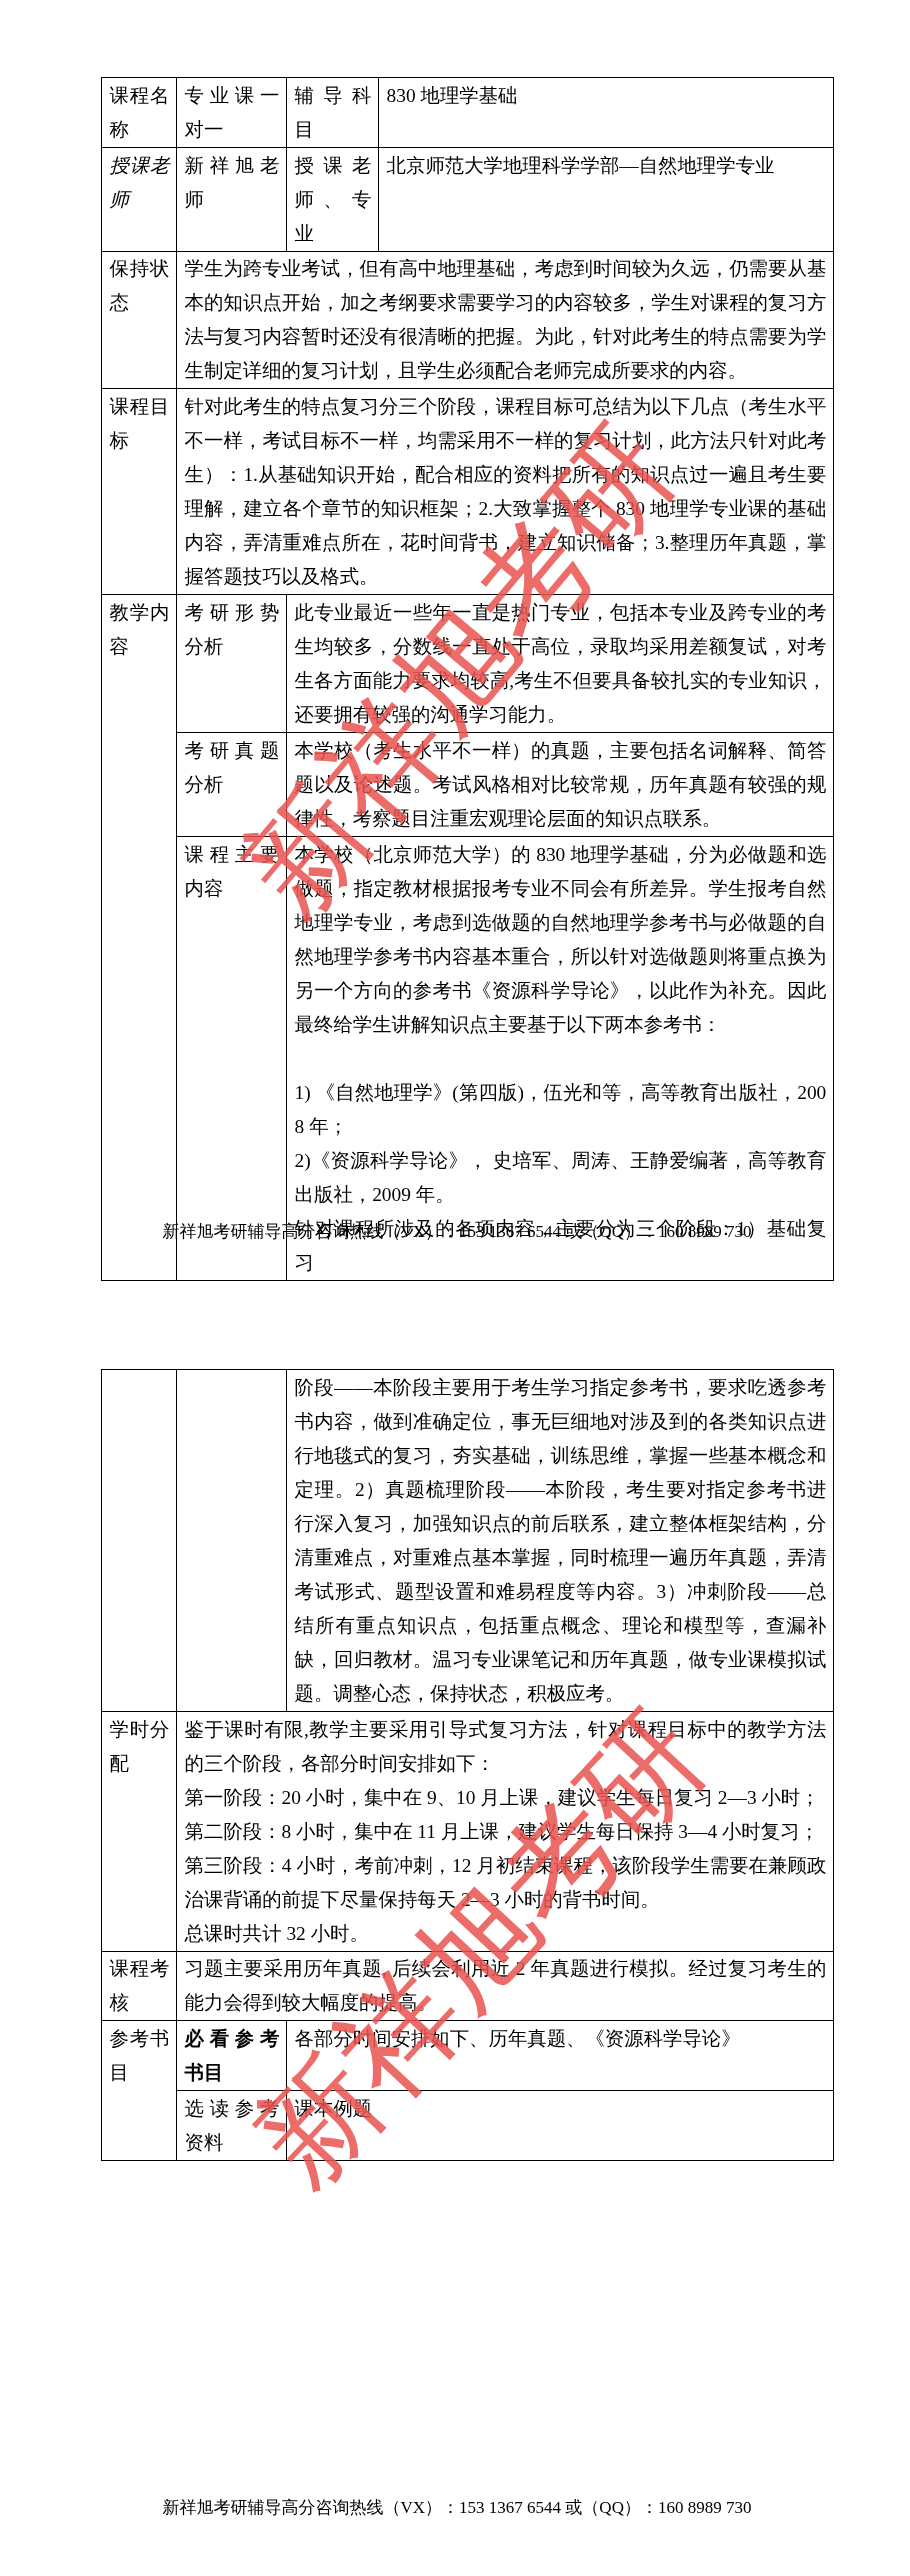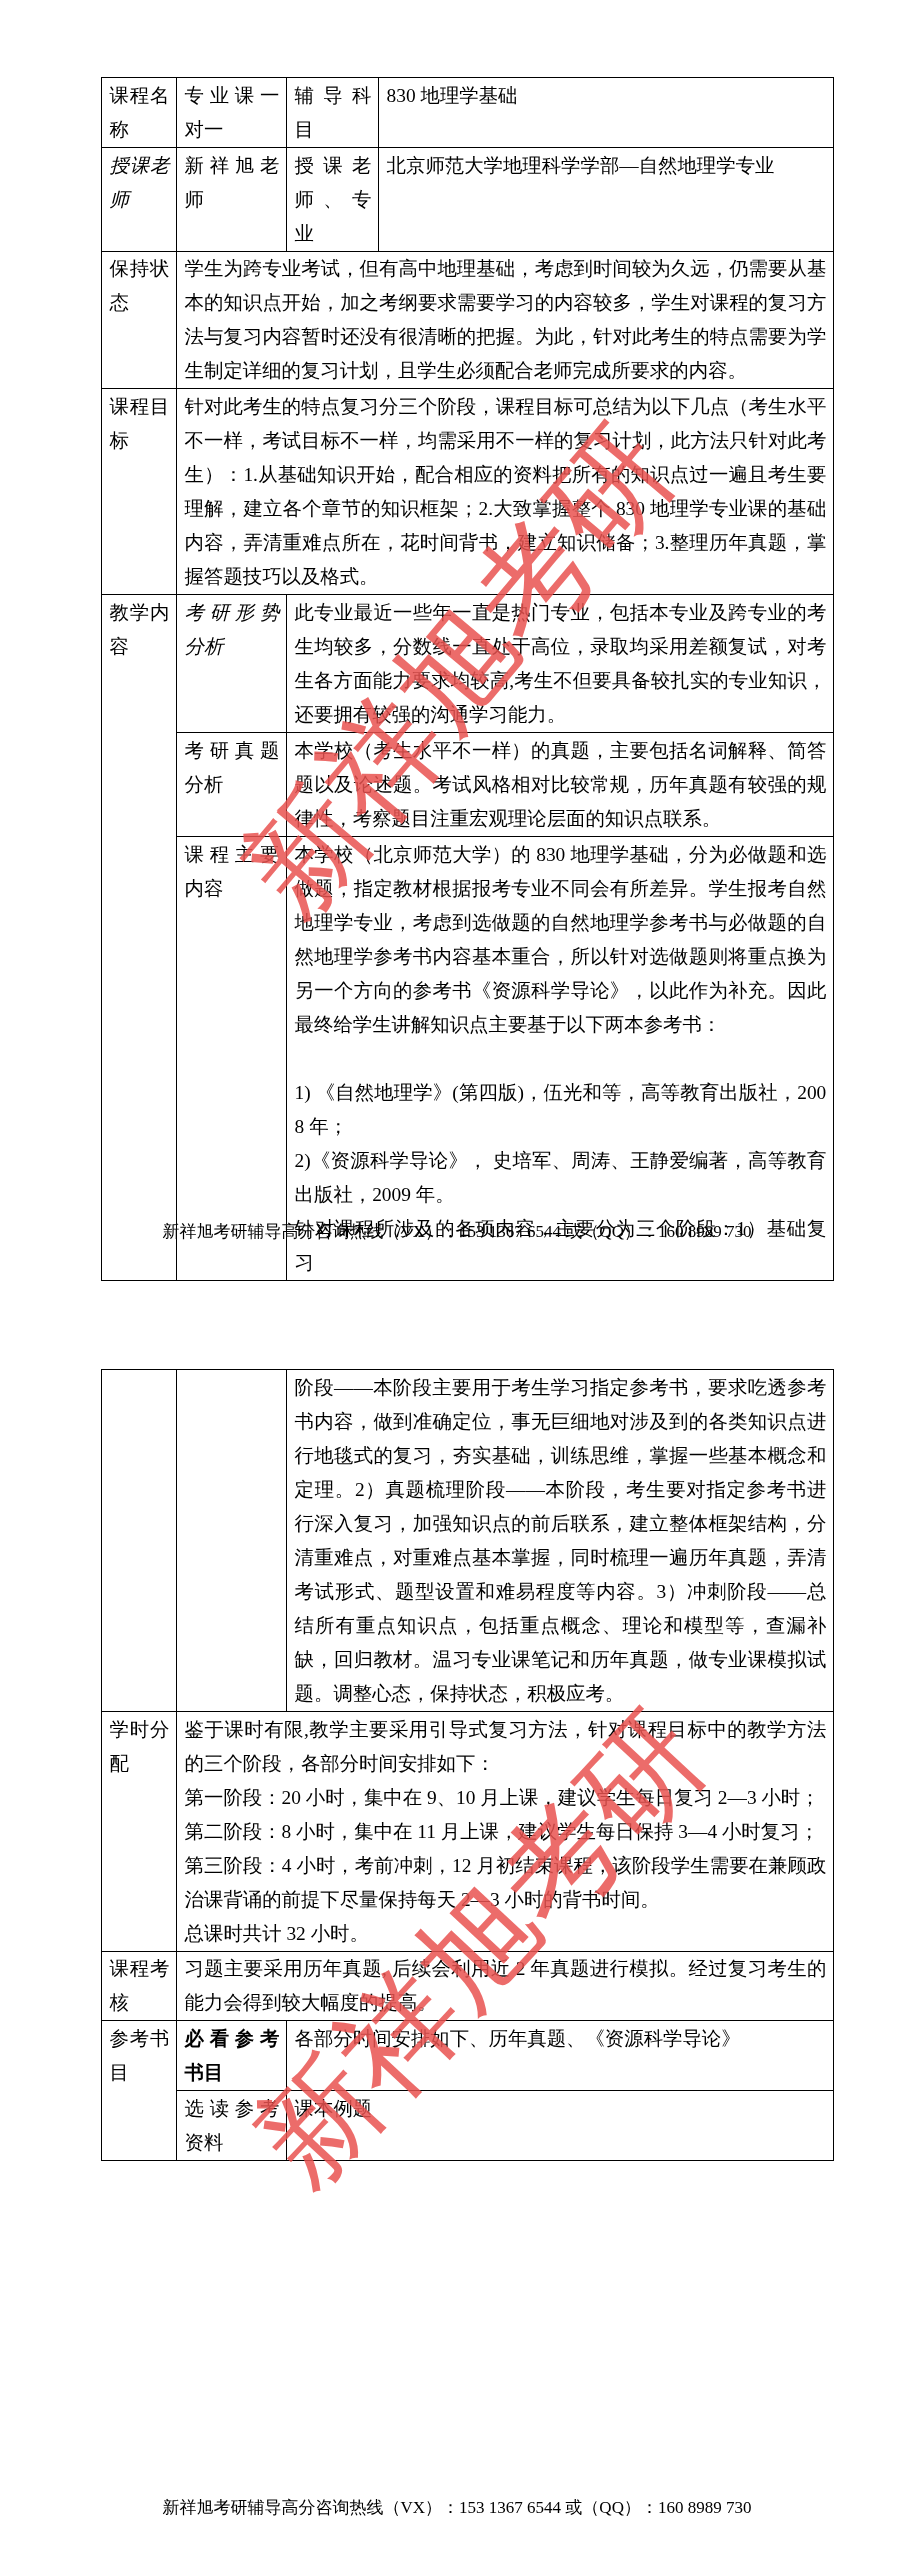--- a/index.html
+++ b/index.html
@@ -49,21 +49,21 @@
     <tr>
       <td class="lbl" style="height:134px;">保持状态</td>
       <td class="content" colspan="3">学生为跨专业考试，但有高中地理基础，考虑到时间较为久远，仍需要从基本的知识点开始，加之考纲要求需要学习的内容较多，学生对课程的复习方法与复习内容暂时还没有很清晰的把握。为此，针对此考生的特点需要为学生制定详细的复习计划，且学生必须配合老师完成所要求的内容。</td>
     </tr>
     <tr>
       <td class="lbl" style="height:201px;">课程目标</td>
       <td class="content" colspan="3">针对此考生的特点复习分三个阶段，课程目标可总结为以下几点（考生水平不一样，考试目标不一样，均需采用不一样的复习计划，此方法只针对此考生）：1.从基础知识开始，配合相应的资料把所有的知识点过一遍且考生要理解，建立各个章节的知识框架；2.大致掌握整个 830 地理学专业课的基础内容，弄清重难点所在，花时间背书，建立知识储备；3.整理历年真题，掌握答题技巧以及格式。</td>
     </tr>
     <tr>
       <td class="lbl" rowspan="3">教学内容</td>
-      <td class="sub" style="height:132px;font-style:italic;">考研形势分析</td>
+      <td class="sub" style="height:132px;">考研形势分析</td>
       <td class="content" colspan="2">此专业最近一些年一直是热门专业，包括本专业及跨专业的考生均较多，分数线一直处于高位，录取均采用差额复试，对考生各方面能力要求均较高,考生不但要具备较扎实的专业知识，还要拥有较强的沟通学习能力。</td>
     </tr>
     <tr>
       <td class="sub" style="height:101px;">考研真题分析</td>
       <td class="content" colspan="2">本学校（考生水平不一样）的真题，主要包括名词解释、简答题以及论述题。考试风格相对比较常规，历年真题有较强的规律性，考察题目注重宏观理论层面的知识点联系。</td>
     </tr>
     <tr>
       <td class="sub" style="height:402px;">课程主要内容</td>
       <td class="content" colspan="2">本学校（北京师范大学）的 830 地理学基础，分为必做题和选做题，指定教材根据报考专业不同会有所差异。学生报考自然地理学专业，考虑到选做题的自然地理学参考书与必做题的自然地理学参考书内容基本重合，所以针对选做题则将重点换为另一个方向的参考书《资源科学导论》，以此作为补充。因此最终给学生讲解知识点主要基于以下两本参考书：
 

